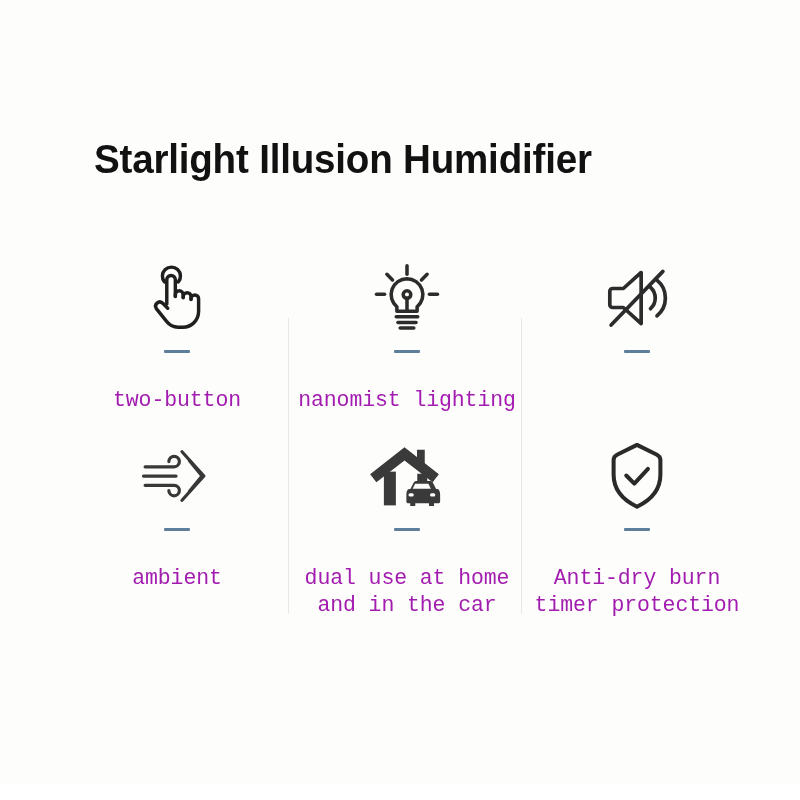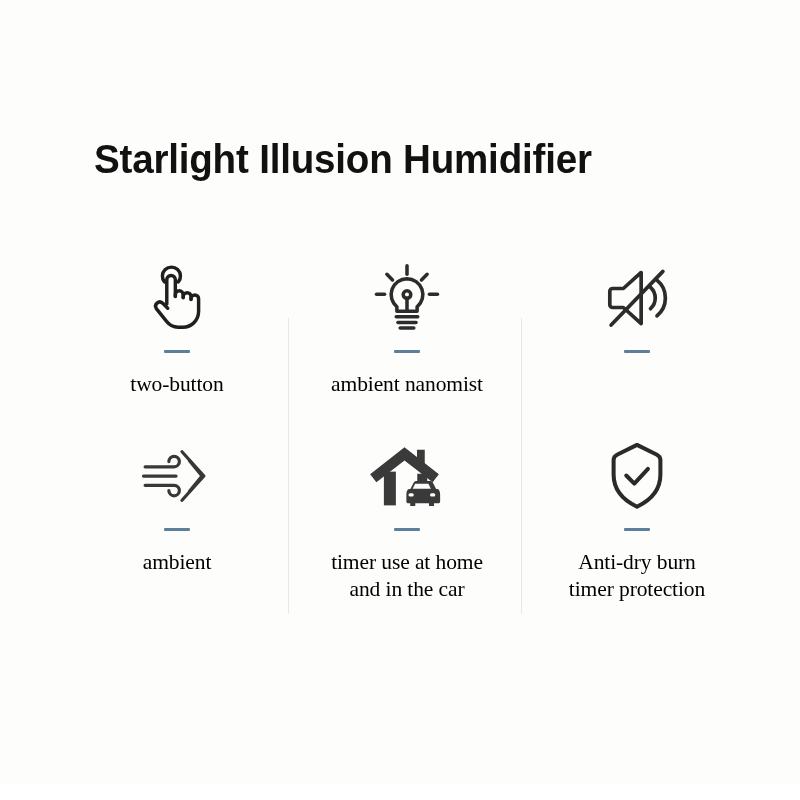--- a/index.html
+++ b/index.html
@@ -71,25 +71,26 @@
     width: 26px;
     height: 3px;
     border-radius: 1px;
     background: #5d7f9c;
     margin-top: 6px;
     margin-bottom: 18px;
   }
   .label {
     font-size: 21.5px;
     line-height: 27px;
-    color: #000000;
+    color: #a21caf;
     text-align: center;
-    font-family: Liberation Serif, serif;
+    font-family: Liberation Mono, monospace;
     letter-spacing: -0.1px;
     white-space: pre-line;
+    margin-top: 16px;
   }
 
   
   .divider {
     position: absolute;
     top: 318px;
     width: 1px;
     height: 296px;
     background: #e8e8e8;
   }
@@ -132,21 +133,21 @@
           <path d="M57 29h-6.6"></path>
           <path d="M32 16.2a13 13 0 0 0-8.3 23.0v3.6h16.6v-3.6A13 13 0 0 0 32 16.2z"></path>
           <circle cx="32" cy="29.2" r="3.1"></circle>
           <path d="M32 32.3v10.5"></path>
           <path d="M23.2 47.4h17.6"></path>
           <path d="M24.6 52.1h14.8"></path>
           <path d="M26.4 56.7h11.2"></path>
         </svg>
       </div>
       <div class="dash"></div>
-      <div class="label">ambient nanomist</div>
+      <div class="label">nanomist lighting</div>
     </div>
 
     <div class="cell">
       <div class="icon-wrap">
         <svg width="76" height="76" viewBox="0 0 64 64" fill="none" stroke="#2c2c2c" stroke-width="3.1" stroke-linecap="round" stroke-linejoin="round">
           <path d="M35.5 10.5L20.5 24.0H11.5a2.4 2.4 0 0 0-2.4 2.4v11.2a2.4 2.4 0 0 0 2.4 2.4h9l15 13.5z"></path>
           <path d="M43.4 23.0a12.2 12.2 0 0 1 0 18.0"></path>
           <path d="M48.8 17.0a19.4 19.4 0 0 1 0 30.0"></path>
           <path d="M53.8 9.6L10.2 54.8"></path>
         </svg>
@@ -181,21 +182,21 @@
             <path d="M31.5 47.2 c0-4.0 1.4-4.8 2.6-4.8 h0.6 l2.6-5.0 c0.5-1.0 1.3-1.5 2.4-1.5 h10.6 c1.1 0 1.9 0.5 2.4 1.5 l2.6 5.0 h0.6 c1.2 0 2.6 0.8 2.6 4.8 v5.2 c0 0.9-0.6 1.4-1.5 1.4 h-24.0 c-0.9 0-1.5-0.5-1.5-1.4 z" fill="#3a3a3a"></path>
             <path d="M38.5 38.1 h10.6 l2.0 4.0 h-14.6 z" fill="#fdfdfc"></path>
             <rect x="33.2" y="45.8" width="4.2" height="2.6" rx="1.2" fill="#fdfdfc"></rect>
             <rect x="50.4" y="45.8" width="4.2" height="2.6" rx="1.2" fill="#fdfdfc"></rect>
             <rect x="34.6" y="53.6" width="4.0" height="2.4" fill="#3a3a3a"></rect>
             <rect x="49.6" y="53.6" width="4.0" height="2.4" fill="#3a3a3a"></rect>
           </g>
         </svg>
       </div>
       <div class="dash"></div>
-      <div class="label">timer use at home
+      <div class="label">dual use at home
 and in the car</div>
     </div>
 
     <div class="cell">
       <div class="icon-wrap">
         <svg width="78" height="78" viewBox="0 0 64 64" fill="none" stroke="#2a2a2a" stroke-width="3.3" stroke-linecap="round" stroke-linejoin="round">
           <path d="M32 6.5 L48.0 14.4 c2.2 1.1 3.2 2.0 3.2 4.4 v12.0 c0 12.6-8.2 21.2-19.2 26.4 C21.0 52.0 12.8 43.4 12.8 30.8 v-12.0 c0-2.4 1.0-3.3 3.2-4.4 z"></path>
           <path d="M23.2 31.6 l6.6 6.6 11.2-12.0"></path>
         </svg>
       </div>

